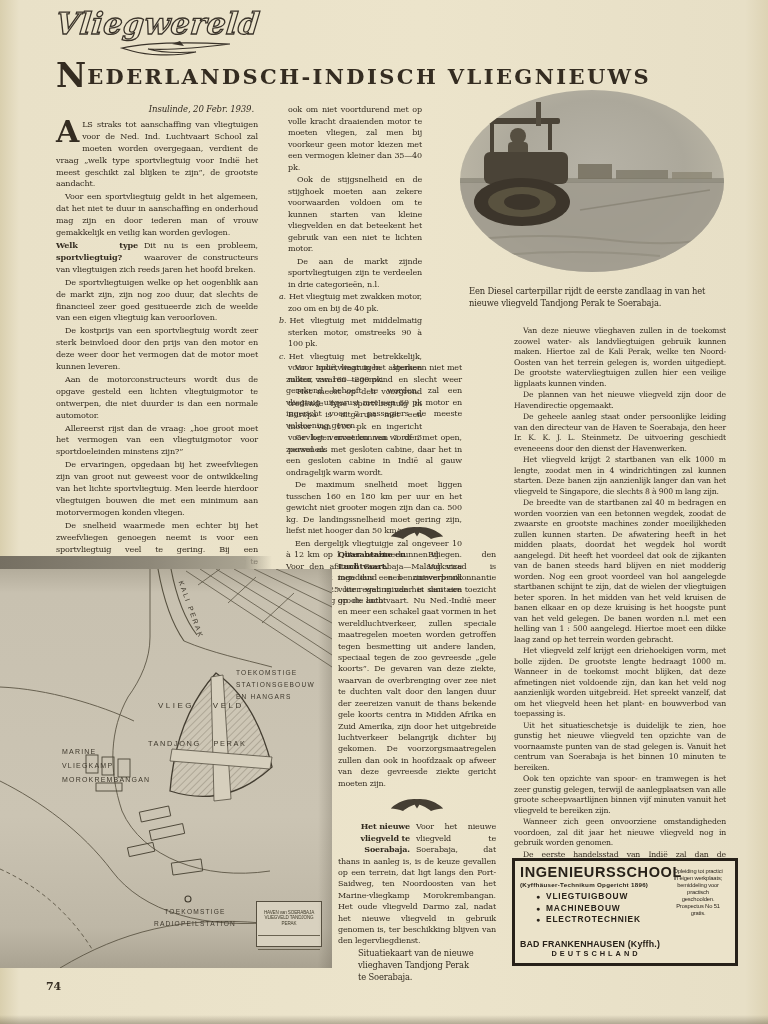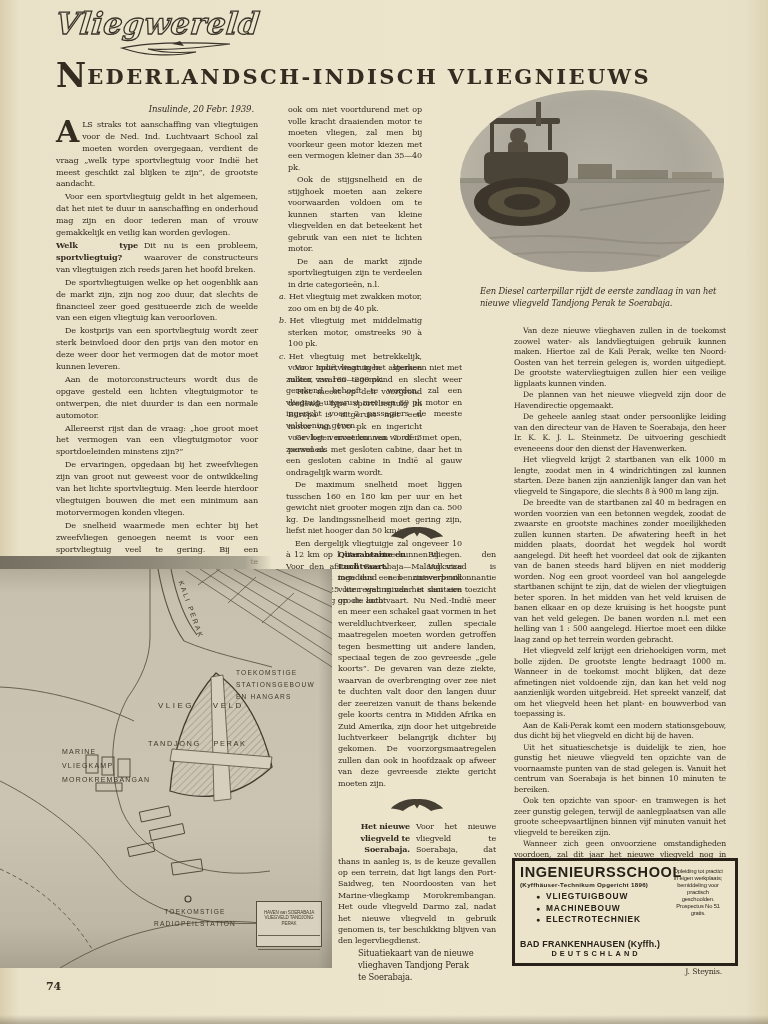--- a/index.html
+++ b/index.html
@@ -38,21 +38,21 @@
   .li i{font-style:italic;margin-right:3px;}
   .colq{left:338px;top:517px;width:158px;font-size:8px;line-height:11.4px;}
   .col3{left:514px;top:326px;width:212px;font-size:7.7px;line-height:10.5px;}
   .sig{text-align:right;padding-right:4px;font-size:7.7px;}
   .wing-wrap{text-align:center;margin:5px 0 4px 0;}
   
   .photo{
     left:460px;top:90px;width:264px;height:182px;border-radius:50%;overflow:hidden;
     background:radial-gradient(ellipse at 52% 42%, #b6b2a6 0%, #aca89b 45%, #b9b4a4 70%, #cfc9b6 88%, rgba(236,228,203,0) 100%);
   }
-  .photo-cap{left:480px;top:286px;width:248px;font-style:italic;font-size:8.4px;line-height:11.5px;text-align:left;}
+  .photo-cap{left:469px;top:286px;width:248px;font-size:8.4px;line-height:11.5px;text-align:left;}
   
   .scan-bar{left:0;top:556px;width:272px;height:13px;
     background:linear-gradient(90deg,#756f62,#8e8879 55%,#aaa492 90%,rgba(170,164,146,0));}
   .map{left:0;top:569px;width:332px;height:399px;
     background:linear-gradient(180deg,#b3ac9b 0,#c8c1b0 6%,#cbc4b3 62%,#beb7a6 90%,#a9a291 100%);}
   .map:after{content:"";position:absolute;right:0;top:0;width:14px;height:100%;
     background:linear-gradient(90deg,rgba(90,84,70,0),rgba(90,84,70,0.25));}
   .map-label{position:absolute;font-family:"Liberation Sans",sans-serif;color:#3e382c;
     white-space:pre-line;font-size:7px;letter-spacing:1.2px;line-height:12px;}
   .lbl-kali{left:186px;top:10px;transform:rotate(70deg);transform-origin:left top;letter-spacing:2px;}
@@ -153,21 +153,20 @@
 </div>
 <div class="abs photo-cap">Een Diesel carterpillar rijdt de eerste zandlaag in van het nieuwe vliegveld Tandjong Perak te Soerabaja.</div>
 
 <div class="abs col col3">
   <p class="para">Van deze nieuwe vlieghaven zullen in de toekomst zoowel water- als landvliegtuigen gebruik kunnen maken. Hiertoe zal de Kali Perak, welke ten Noord-Oosten van het terrein gelegen is, worden uitgediept. De grootste watervliegtuigen zullen hier een veilige ligplaats kunnen vinden.</p>
   <p class="para">De plannen van het nieuwe vliegveld zijn door de Havendirectie opgemaakt.</p>
   <p class="para">De geheele aanleg staat onder persoonlijke leiding van den directeur van de Haven te Soerabaja, den heer Ir. K. K. J. L. Steinmetz. De uitvoering geschiedt eveneeens door den dienst der Havenwerken.</p>
   <p class="para">Het vliegveld krijgt 2 startbanen van elk 1000 m lengte, zoodat men in 4 windrichtingen zal kunnen starten. Deze banen zijn aanzienlijk langer dan van het vliegveld te Singapore, die slechts 8 à 900 m lang zijn.</p>
   <p class="para">De breedte van de startbanen zal 40 m bedragen en worden voorzien van een betonnen wegdek, zoodat de zwaarste en grootste machines zonder moeilijkheden zullen kunnen starten. De afwatering heeft in het midden plaats, doordat het wegdek hol wordt aangelegd. Dit heeft het voordeel dat ook de zijkanten van de banen steeds hard blijven en niet modderig worden. Nog een groot voordeel van hol aangelegde startbanen schijnt te zijn, dat de wielen der vliegtuigen beter sporen. In het midden van het veld kruisen de banen elkaar en op deze kruising is het hoogste punt van het veld gelegen. De banen worden n.l. met een helling van 1 : 500 aangelegd. Hiertoe moet een dikke laag zand op het terrein worden gebracht.</p>
   <p class="para">Het vliegveld zelf krijgt een driehoekigen vorm, met bolle zijden. De grootste lengte bedraagt 1000 m. Wanneer in de toekomst mocht blijken, dat deze afmetingen niet voldoende zijn, dan kan het veld nog aanzienlijk worden uitgebreid. Het spreekt vanzelf, dat om het vliegveld heen het plant- en bouwverbod van toepassing is.</p>
-  <p class="para">Aan de Kali-Perak komt een modern stationsgebouw, dus dicht bij het vliegveld en dicht bij de haven.</p>
   <p class="para">Uit het situatieschetsje is duidelijk te zien, hoe gunstig het nieuwe vliegveld ten opzichte van de voornaamste punten van de stad gelegen is. Vanuit het centrum van Soerabaja is het binnen 10 minuten te bereiken.</p>
   <p class="para">Ook ten opzichte van spoor- en tramwegen is het zeer gunstig gelegen, terwijl de aanlegplaatsen van alle groote scheepvaartlijnen binnen vijf minuten vanuit het vliegveld te bereiken zijn.</p>
   <p class="para">Wanneer zich geen onvoorziene omstandigheden voordoen, zal dit jaar het nieuwe vliegveld nog in gebruik worden genomen.</p>
   <p class="para">De eerste handelsstad van Indië zal dan de beschikking krijgen over één der best geoutilleerde luchthavens van de Oriënt, waardoor Soerabaja een goede kans maakt het aviatisch middelpunt van Ned.-Indië te worden. Voor de inwoners van Soerabaja, en niet in het minst voor de leden van de Soerabajasche vliegclub, belooft het nieuwe vliegveld, met zijn riant gelegen stationsgebouw, een plaats van groote aantrekkelijkheid te zullen worden.</p>
   <p class="sig">J. Steynis.</p>
 </div>
 
 <div class="abs col colq">
   <div class="wing-wrap">
     <svg width="56" height="20" viewBox="0 0 64 22">

